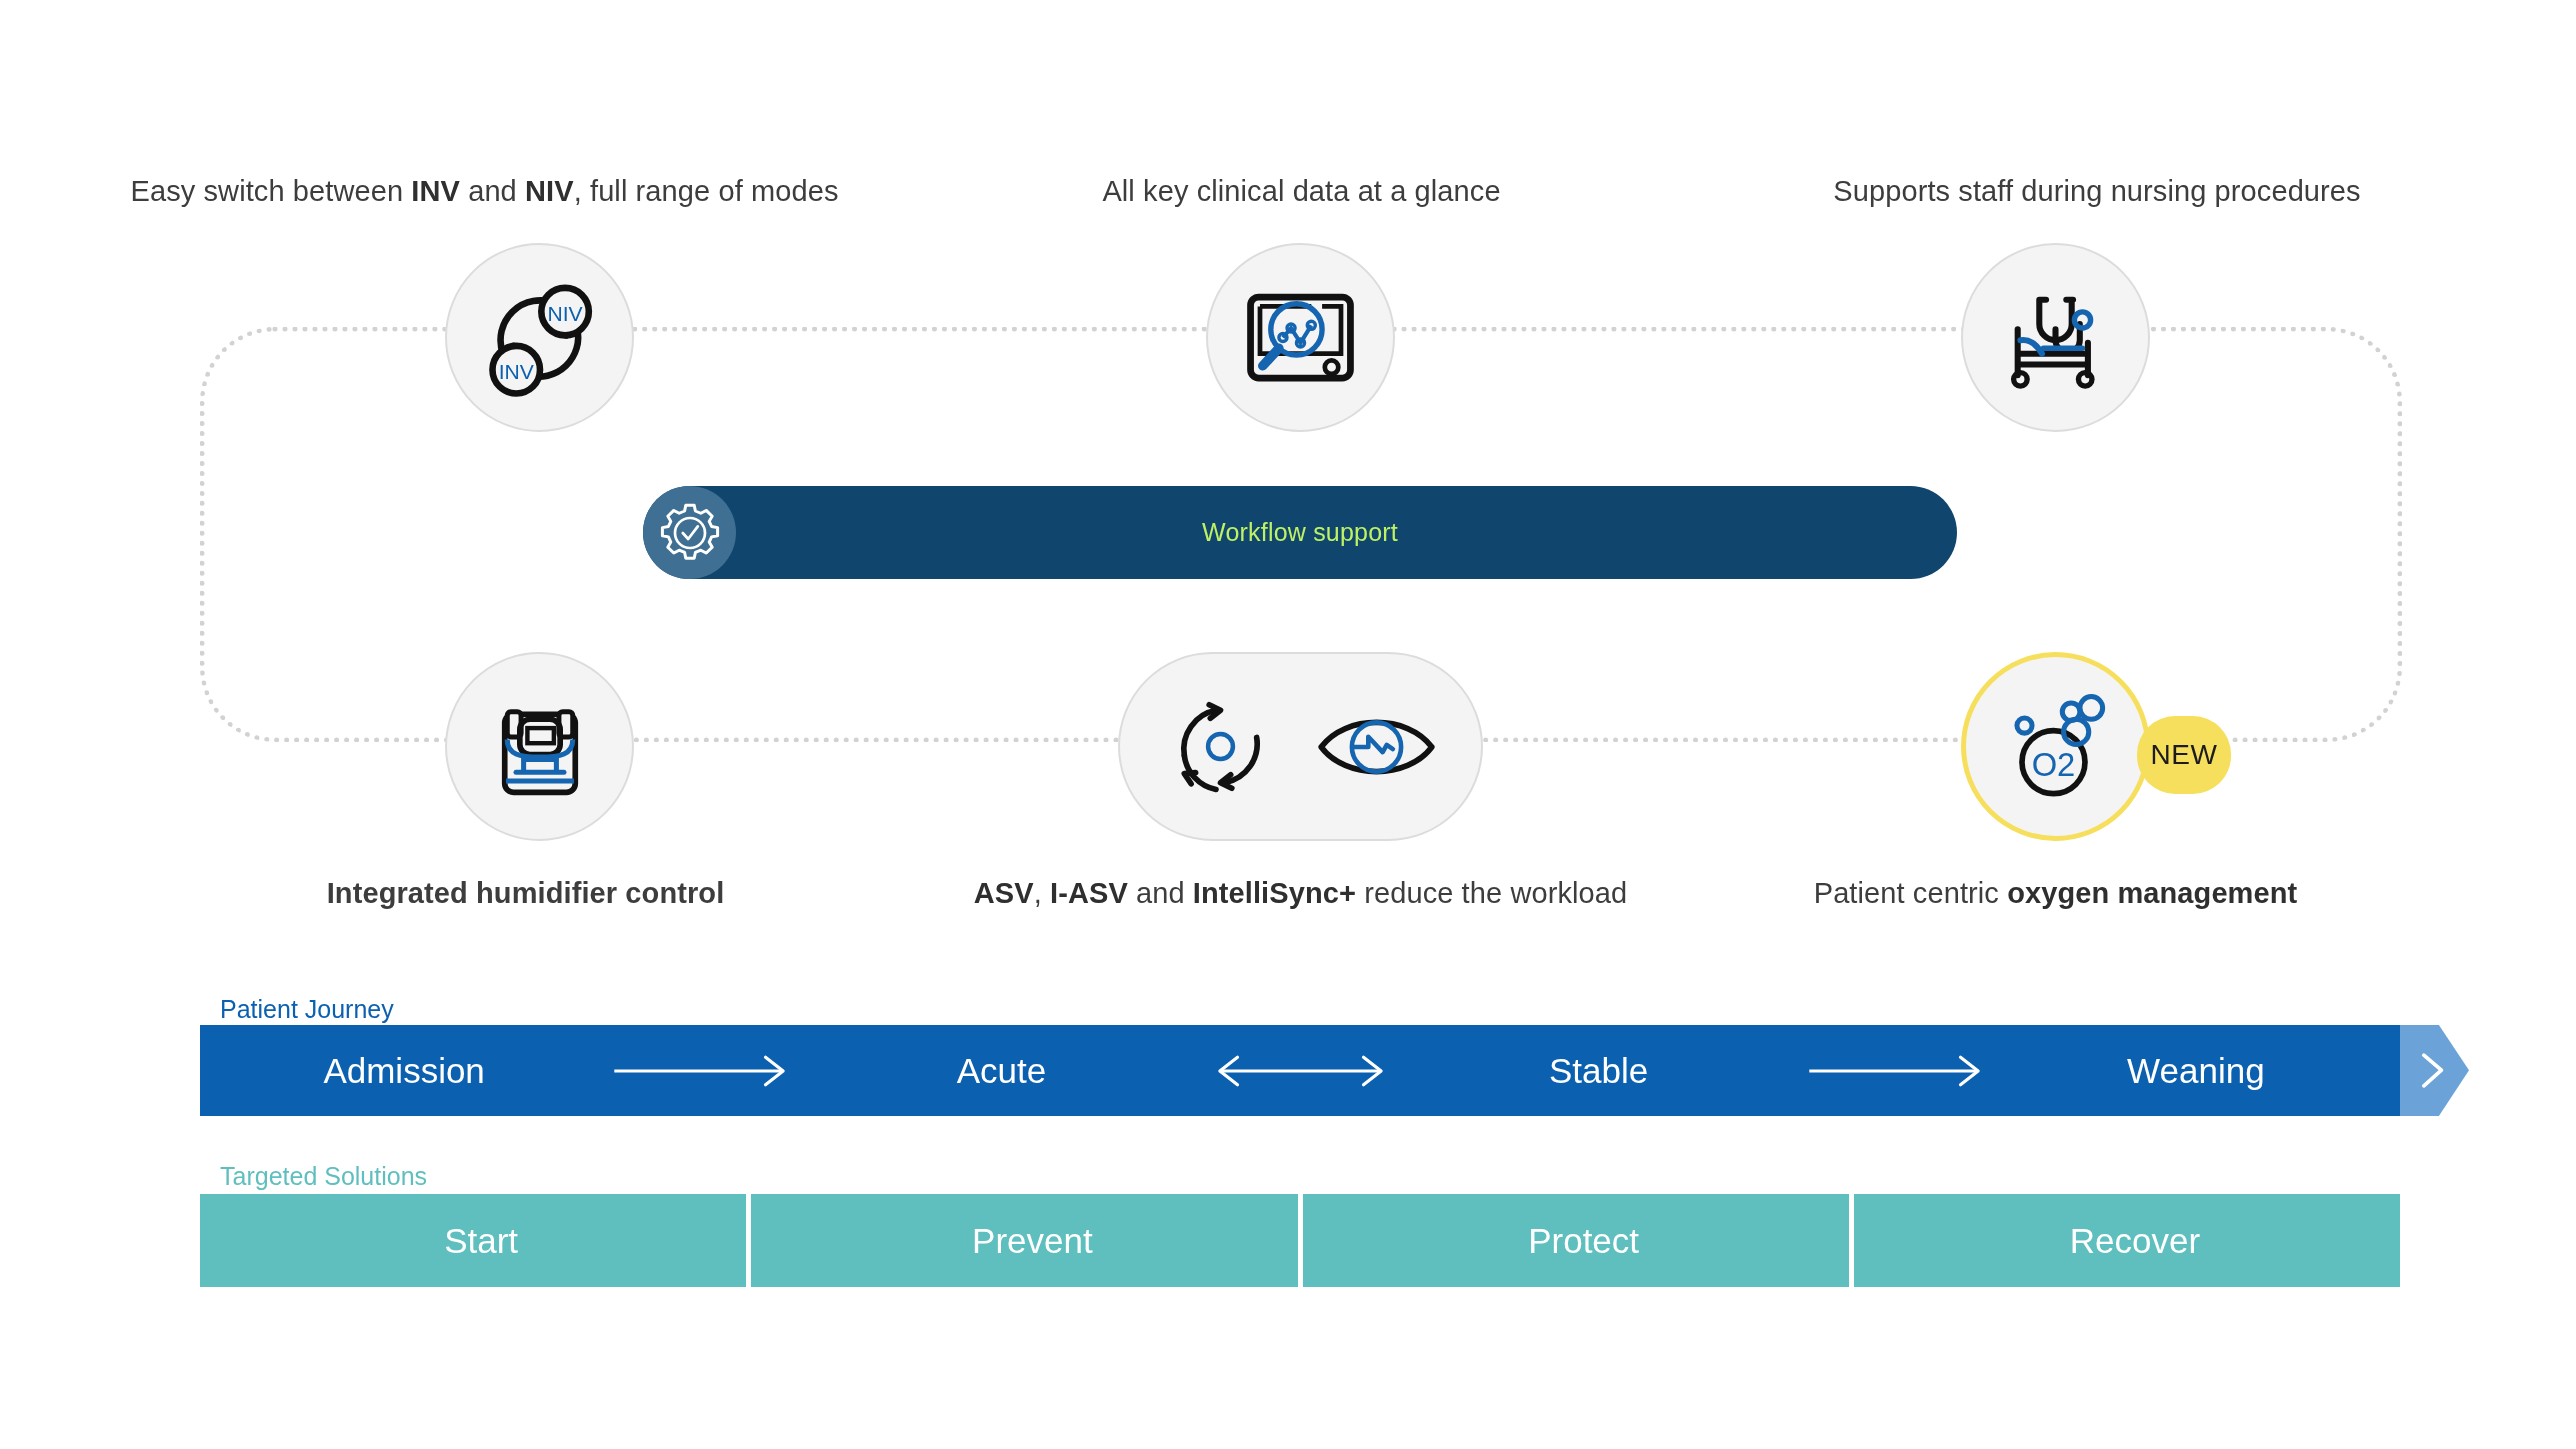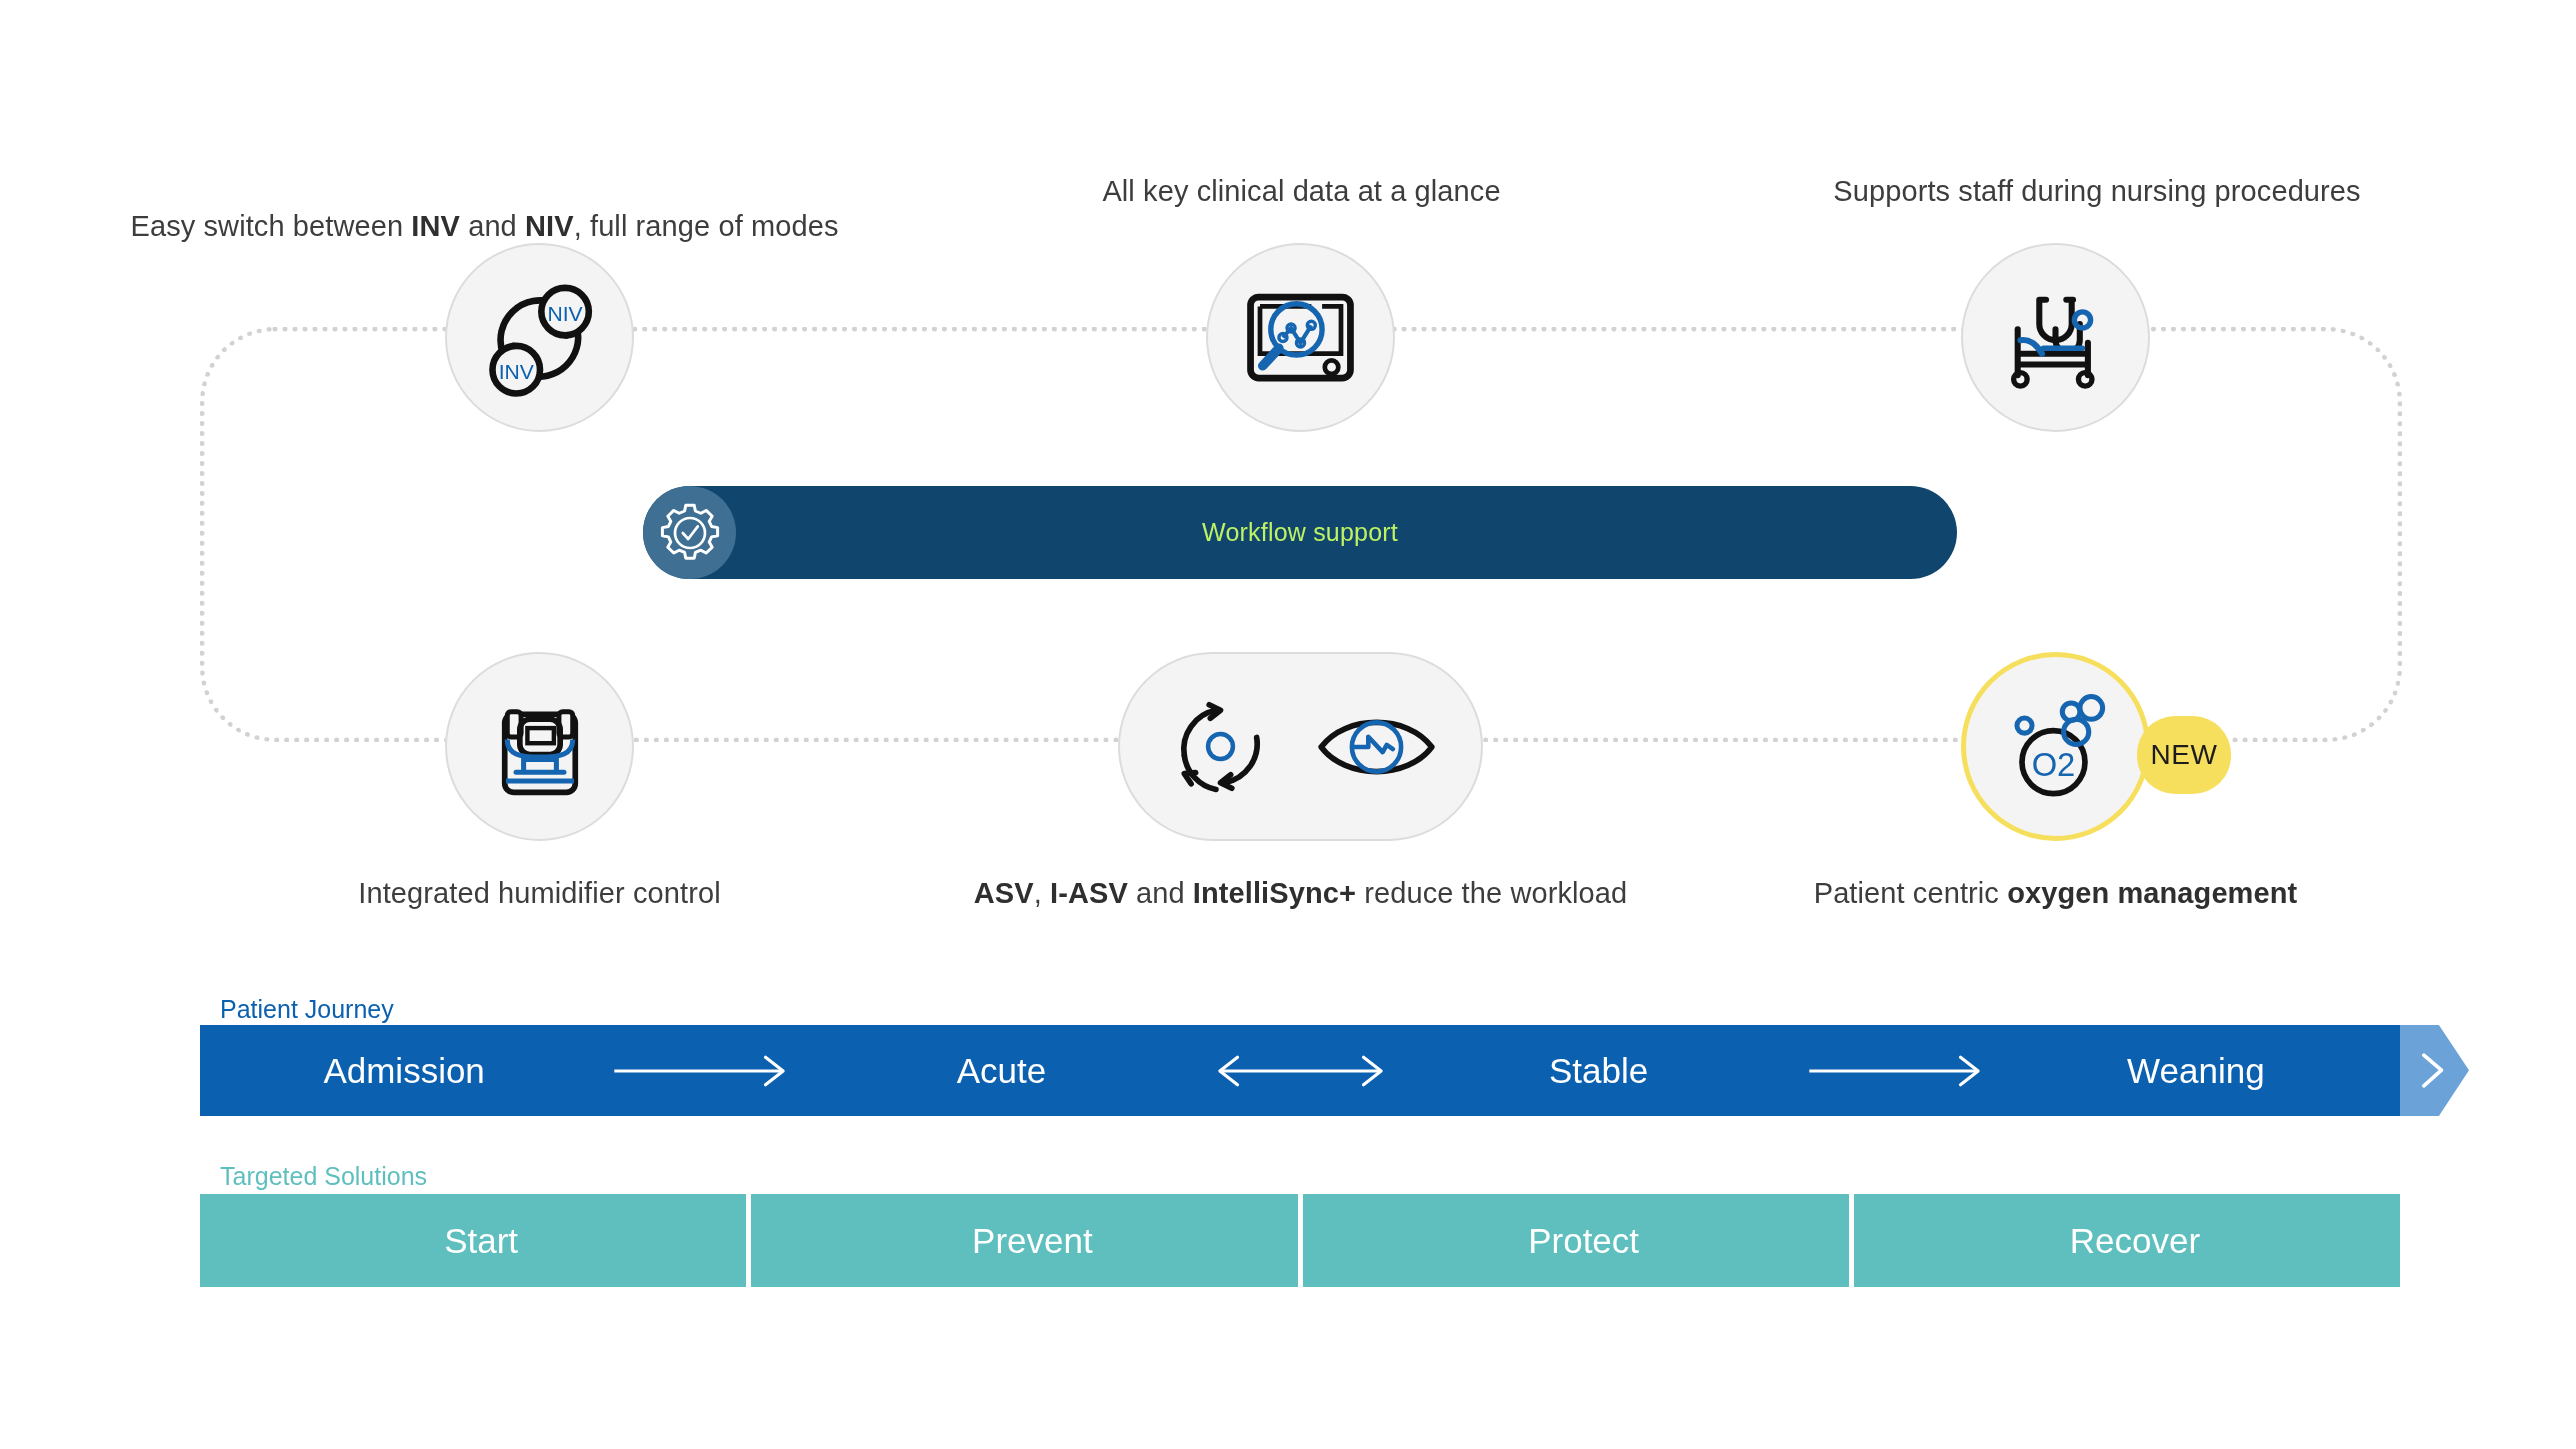--- a/index.html
+++ b/index.html
@@ -53,21 +53,21 @@
   .sol{flex:1;background:#5fbfbf;display:flex;align-items:center;
        justify-content:center;color:#ffffff;font-size:35px;white-space:nowrap;padding-left:16px;}
 </style>
 </head>
 <body>
 
 <div class="stage">
 
   <div class="connector"></div>
 
-  <div class="cap" style="left:101px;top:175px;width:767px;margin-top:35px;">Easy switch between <b>INV</b> and <b>NIV</b>, full range of modes</div>
+  <div class="cap" style="left:101px;top:175px;width:767px;">Easy switch between <b>INV</b> and <b>NIV</b>, full range of modes</div>
 
   <div class="cap" style="left:924px;top:175px;width:755px;">All key clinical data at a glance</div>
 
   <div class="cap" style="left:1679px;top:175px;width:836px;">Supports staff during nursing procedures</div>
 
   <div class="bubble" style="left:445px;top:243px;width:189px;height:189px;">
     <svg width="132" height="132" viewBox="0 0 100 100">
       <path d="M22,62 A30,30 0 0 1 62,24" fill="none" stroke="#111" stroke-width="5" stroke-linecap="round"></path>
       <path d="M30,56 L21,65 L31,70" fill="none" stroke="#111" stroke-width="5" stroke-linecap="round" stroke-linejoin="round"></path>
       <path d="M78,42 A30,30 0 0 1 40,78" fill="none" stroke="#111" stroke-width="5" stroke-linecap="round"></path>
@@ -165,21 +165,21 @@
       <circle cx="62" cy="22" r="7" fill="none" stroke="#1565b0" stroke-width="4"></circle>
       <circle cx="78" cy="19" r="9" fill="none" stroke="#1565b0" stroke-width="4"></circle>
       <circle cx="25" cy="33" r="6" fill="none" stroke="#1565b0" stroke-width="4"></circle>
     </svg>
   </div>
 
   <div class="newbadge" style="left:2137px;top:716px;width:94px;height:78px;">
     <span>NEW</span>
   </div>
 
-  <div class="cap" style="left:162px;top:877px;width:755px;">Integrated humidifier control</div>
+  <div class="cap" style="left:148px;top:877px;width:755px;font-weight:bold;">Integrated humidifier control</div>
 
   <div class="cap" style="left:923px;top:877px;width:755px;"><b>ASV</b>, <b>I-ASV</b> and <b>IntelliSync+</b> reduce the workload</div>
 
   <div class="cap" style="left:1678px;top:877px;width:755px;">Patient centric <b>oxygen management</b></div>
 
   <div class="sec-label" style="left:200px;top:995px;color:#0b60b0;">Patient Journey</div>
 
   <div class="journey-bar">
     <div class="jcell">Admission</div>
     <div class="jarrow">

